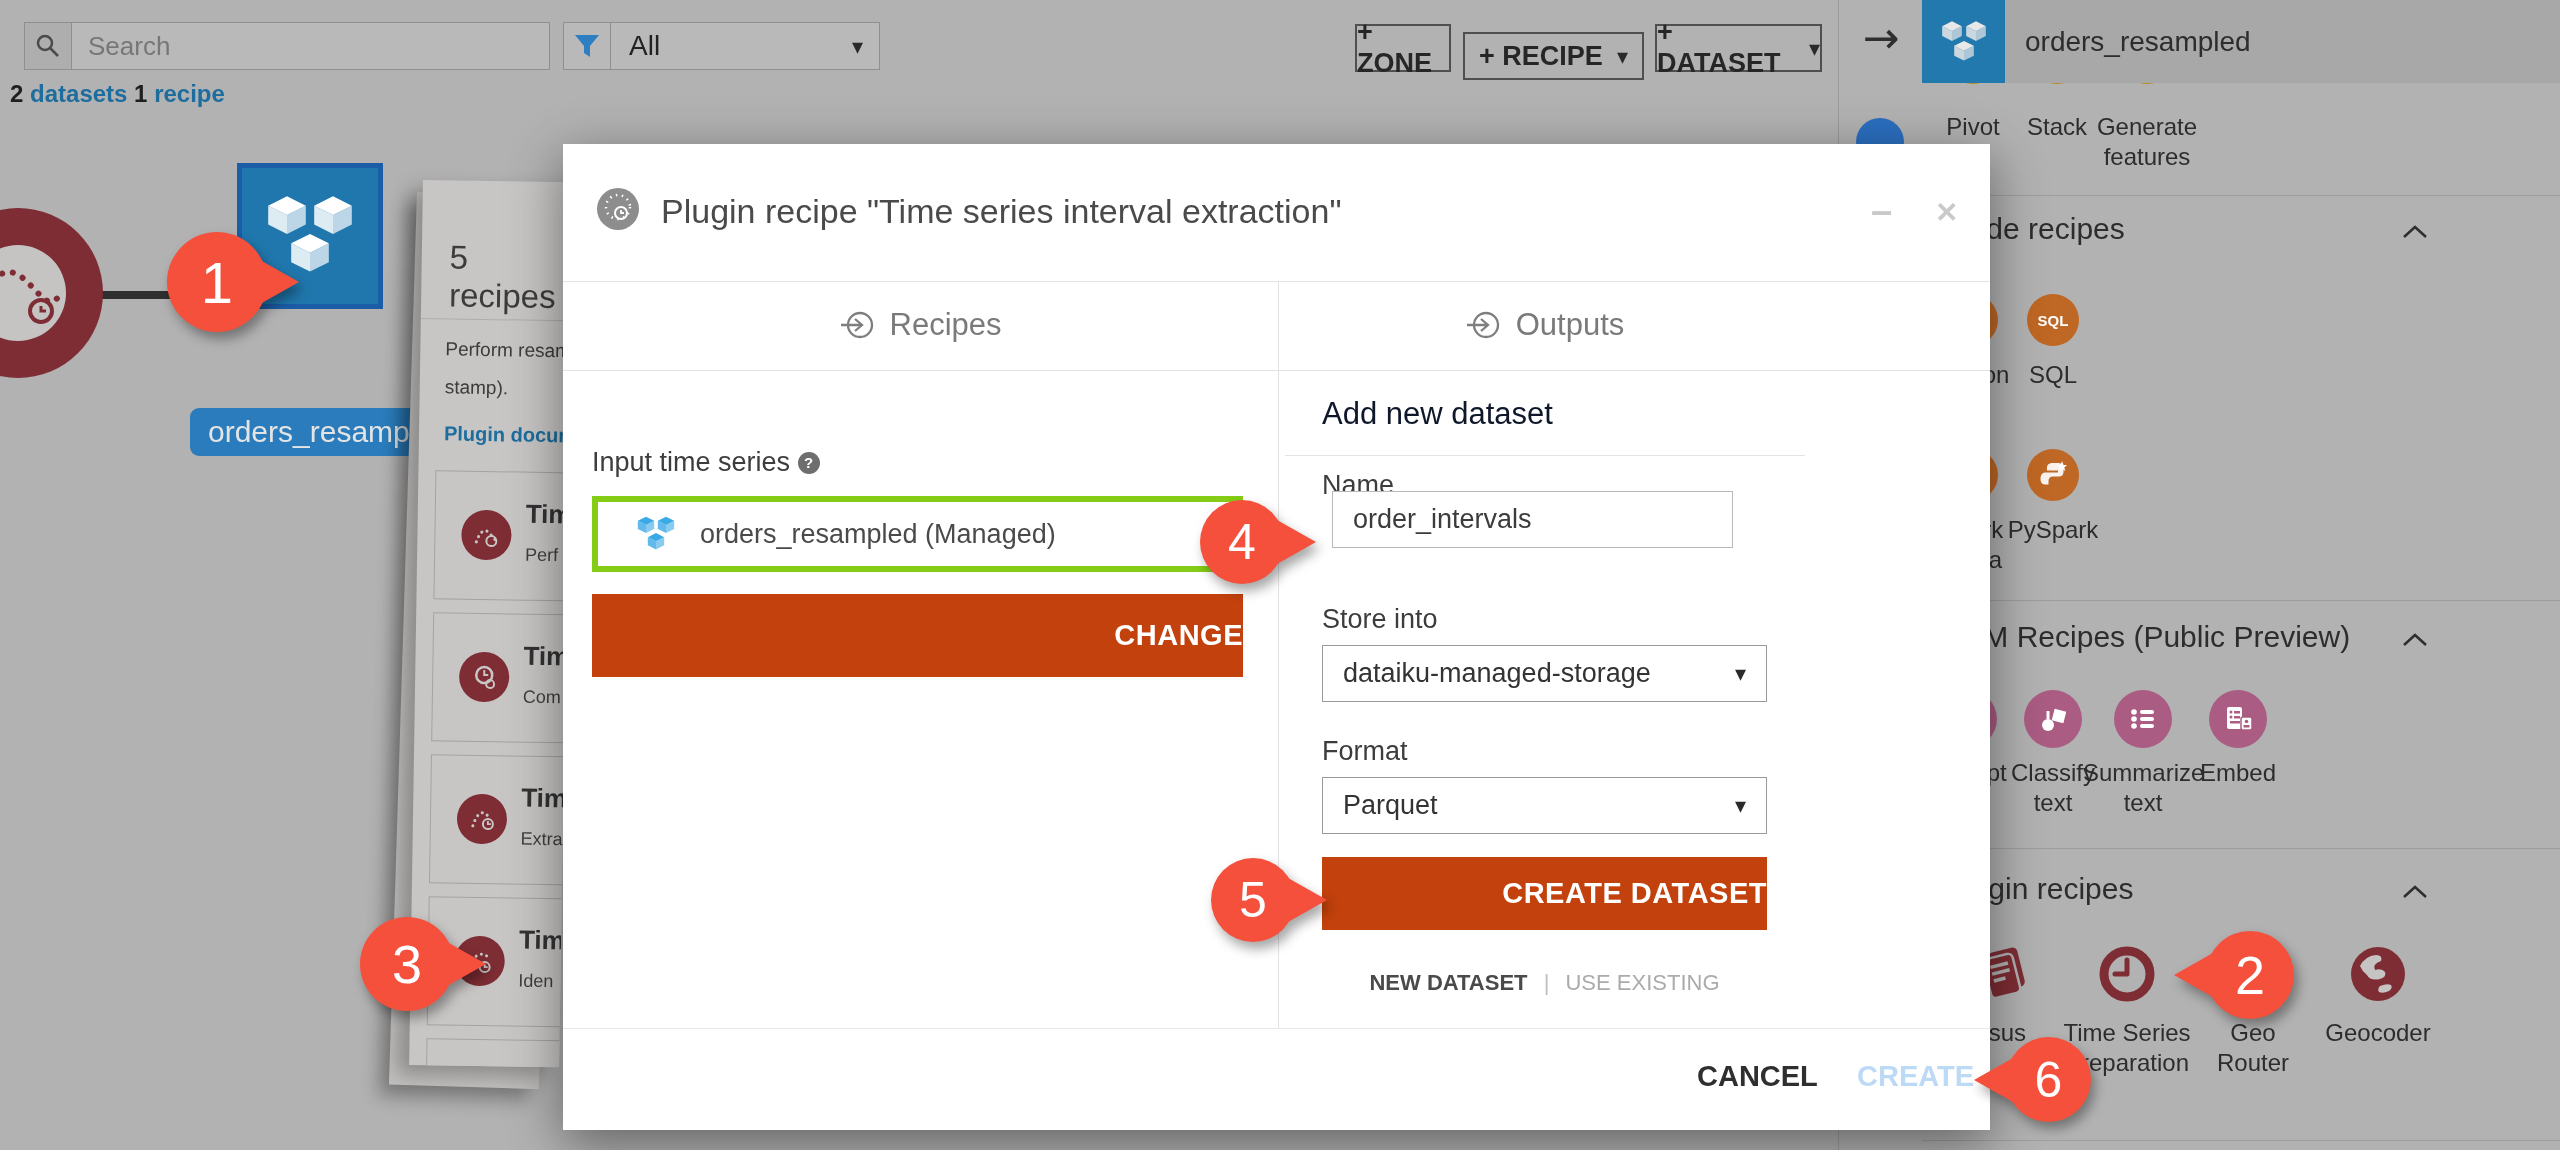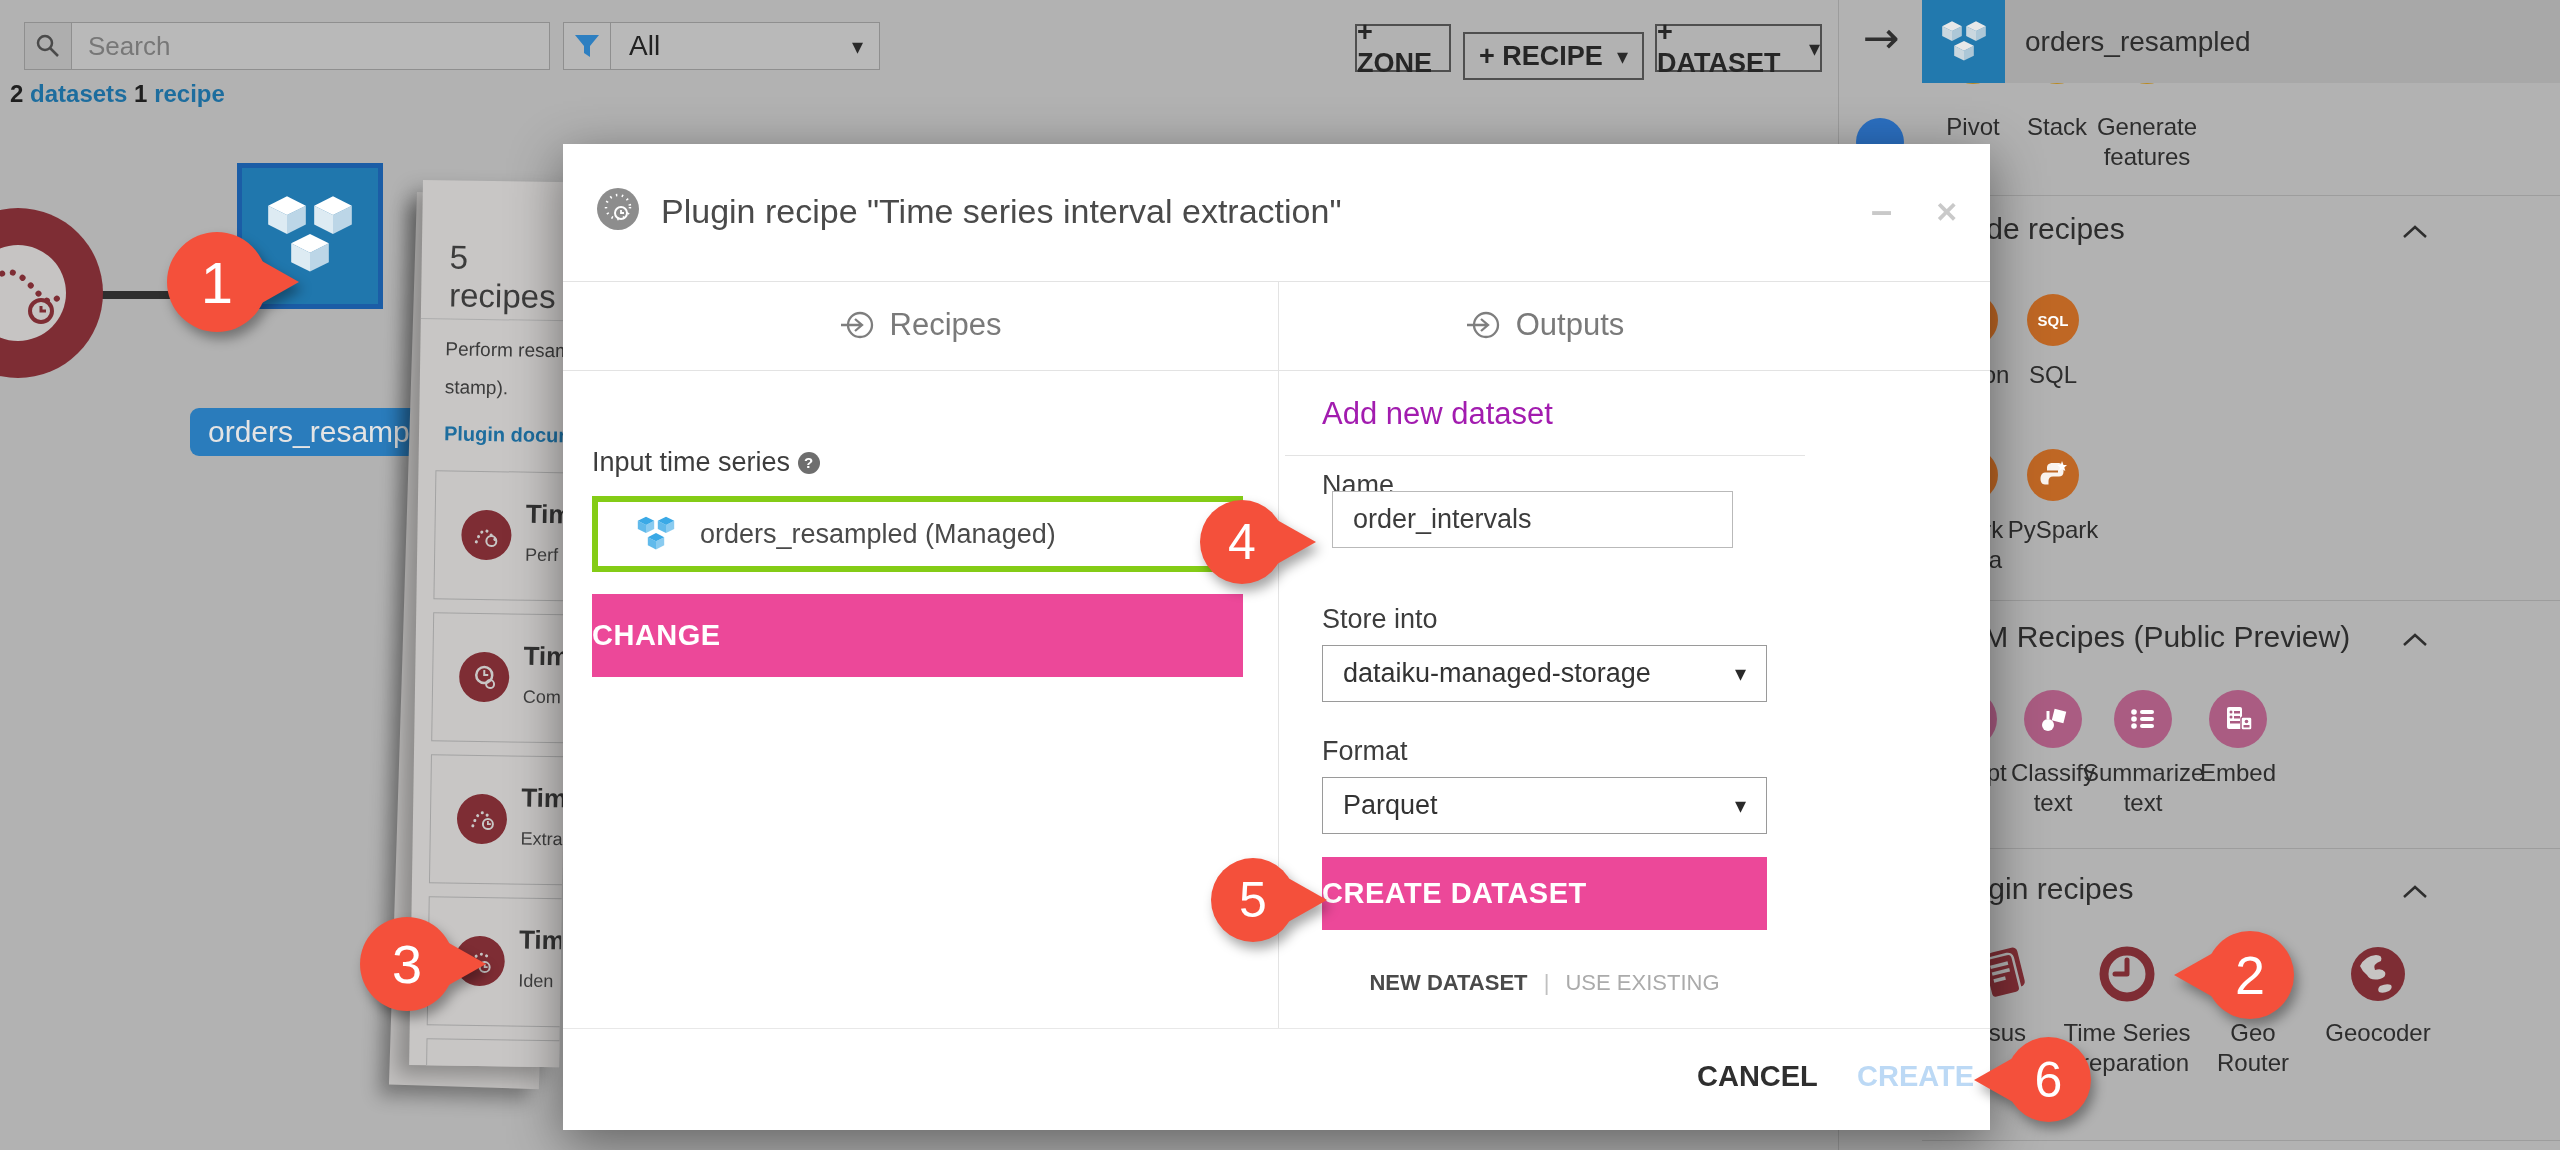--- a/index.html
+++ b/index.html
@@ -59,22 +59,22 @@
   .m-title{font-size:34px;color:#4a4a4a;white-space:nowrap;}
   .winbtn{color:#c9c9c9;font-weight:bold;}
   .hline{position:absolute;background:#e3e3e3;height:1px;}
   .vline{position:absolute;background:#e3e3e3;width:1px;}
   .col-head{font-size:31px;color:#7a7a7a;display:flex;align-items:center;justify-content:center;gap:14px;}
   .flabel{font-size:27px;color:#3d3d3d;}
   .help{width:22px;height:22px;border-radius:50%;background:#6e6e6e;color:#fff;font-size:15px;
         font-weight:bold;display:inline-flex;align-items:center;justify-content:center;vertical-align:3px;}
   .inbox{border:6px solid #84cc16;display:flex;align-items:center;gap:24px;padding-left:38px;}
   .inbox .txt{font-size:27px;color:#4a4a4a;}
-  .btn-blue{background:#ec4899;color:#fff;font-weight:bold;font-size:29px;display:flex;
-        align-items:center;justify-content:flex-start;letter-spacing:.5px;cursor:pointer;}
+  .btn-blue{background:#c2410c;color:#fff;font-weight:bold;font-size:29px;display:flex;
+        align-items:center;justify-content:flex-end;letter-spacing:.5px;cursor:pointer;}
   .txtfield{border:1px solid #b9b9b9;font-size:27px;color:#3c3c3c;padding:0 0 0 20px;
         font-family:"Liberation Sans",sans-serif;outline:none;background:#fff;box-sizing:border-box;}
   .select{border:1px solid #9a9a9a;display:flex;align-items:center;font-size:27px;color:#333;
         padding:0 20px;justify-content:space-between;box-sizing:border-box;cursor:pointer;}
   .switcher{font-size:22px;text-align:center;}
   .switcher .nd{font-weight:bold;color:#4a4a4a;}
   .switcher .sep{color:#c0c0c0;margin:0 10px;}
   .switcher .ue{color:#ababab;}
   .ftr-btn{font-size:29px;font-weight:bold;cursor:pointer;}
 
@@ -485,21 +485,21 @@
             <polygon opacity=".8" points="13,25.5 22,30 22,39 13,34.5"></polygon>
             <polygon opacity=".6" points="31,25.5 22,30 22,39 31,34.5"></polygon>
           </g>
       </svg>
       <span class="txt">orders_resampled (Managed)</span>
     </div>
     <div class="abs btn-blue" style="left:29px;top:450px;width:651px;height:83px;">
       <span>CHANGE</span>
     </div>
 
-    <div class="abs" style="left:759px;top:252px;font-size:31px;color:#a21caf;">Add new dataset</div>
+    <div class="abs" style="left:759px;top:252px;font-size:31px;color:#0f172a;">Add new dataset</div>
     <div class="hline" style="left:722px;top:311px;width:520px;"></div>
 
     <div class="abs flabel" style="left:759px;top:326px;">Name</div>
     <input class="abs txtfield" style="left: 759px; top: 347px; width: 401px; height: 57px; margin-left: 10px;" value="order_intervals">
 
     <div class="abs flabel" style="left:759px;top:460px;">Store into</div>
     <div class="abs select" style="left:759px;top:501px;width:445px;height:57px;">
       <span>dataiku-managed-storage</span>
       <span class="caret">▾</span>
     </div>

